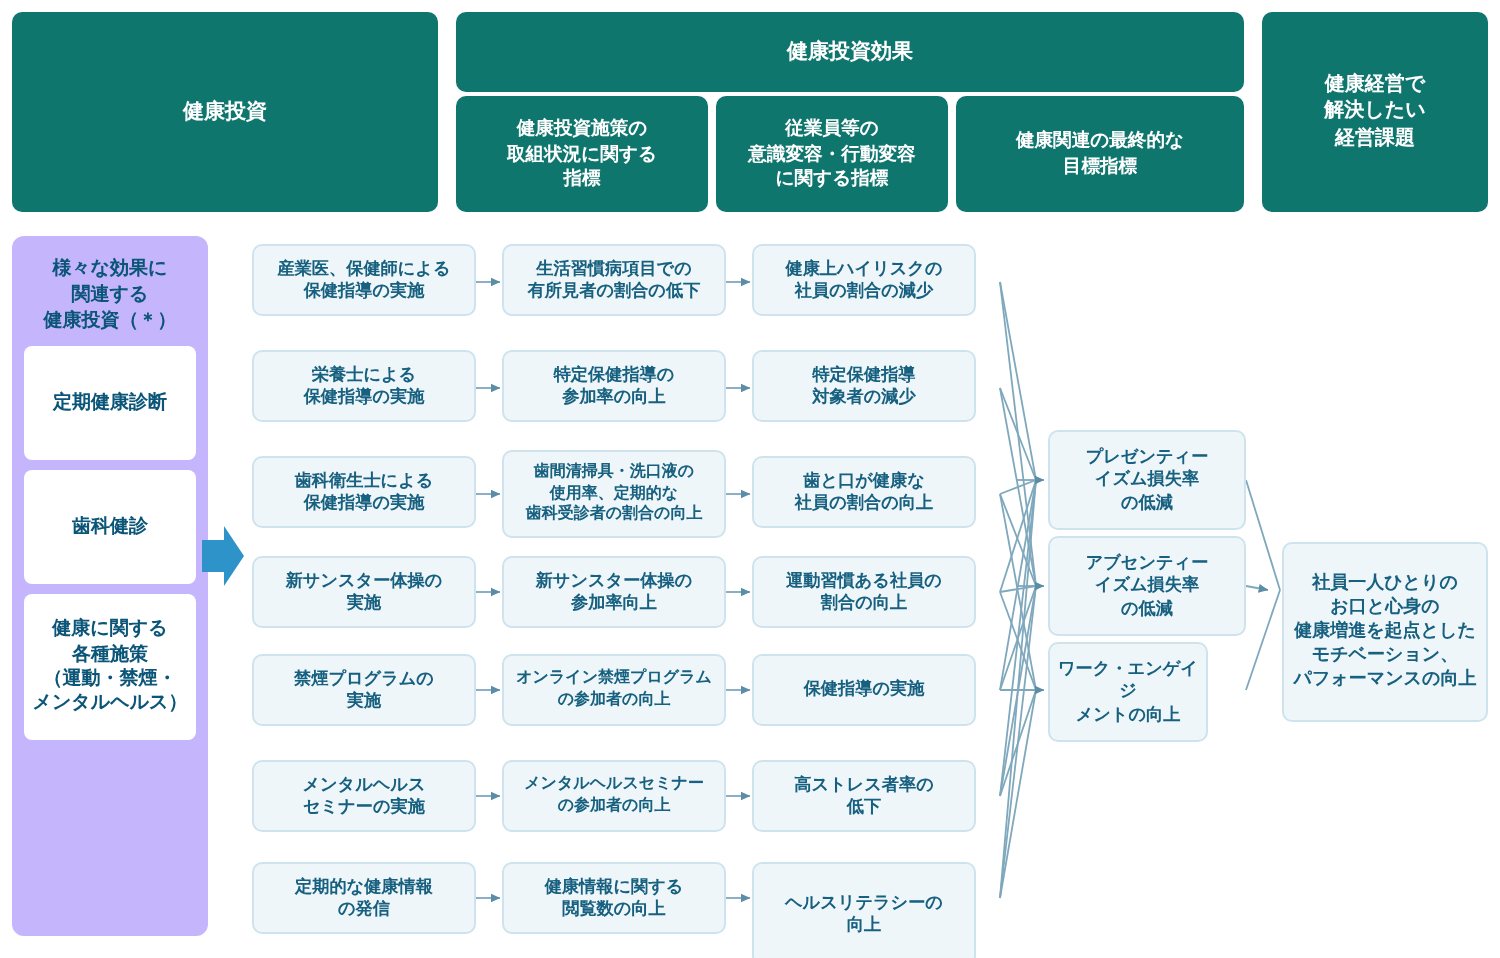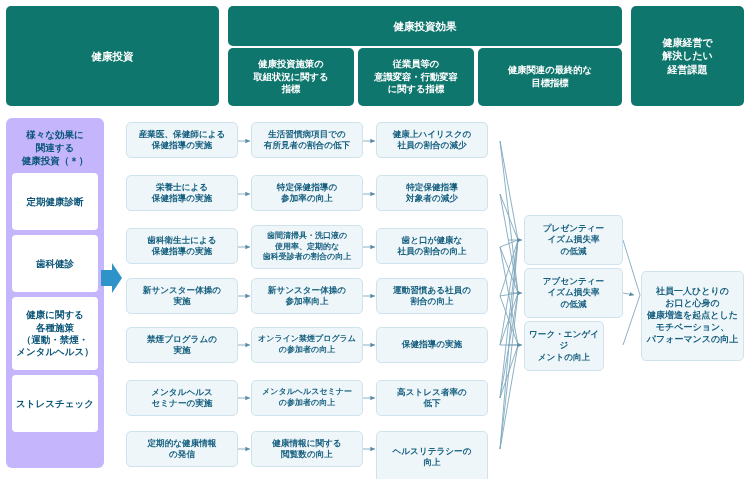--- a/index.html
+++ b/index.html
@@ -145,21 +145,20 @@
 
   <div class="hdr" id="hdr-issue" style="left:631px; top:6px; width:113px; height:100px; font-size:10px;">
     <span>健康経営で<br>解決したい<br>経営課題</span>
   </div>
 
   <div id="sidebar">
     <div class="side-title">様々な効果に<br>関連する<br>健康投資（＊）</div>
     <div class="side-card h1">定期健康診断</div>
     <div class="side-card h2">歯科健診</div>
     <div class="side-card h3">健康に関する<br>各種施策<br>（運動・禁煙・<br>メンタルヘルス）</div>
-    <div class="side-card h4">ストレスチェック</div>
   </div>
 
   <svg id="side-arrow" viewBox="0 0 22 32">
     <path d="M0,8 L11,8 L11,1 L21,16 L11,31 L11,24 L0,24 Z" fill="#2e93c9"></path>
   </svg>
 
   <svg id="links" viewBox="0 0 750 479">
     <defs>
       <marker id="ah" markerWidth="6" markerHeight="6" refX="5.2" refY="3" orient="auto">
         <path d="M0,0.5 L5.4,3 L0,5.5 z" fill="#5b8ea6"></path>

